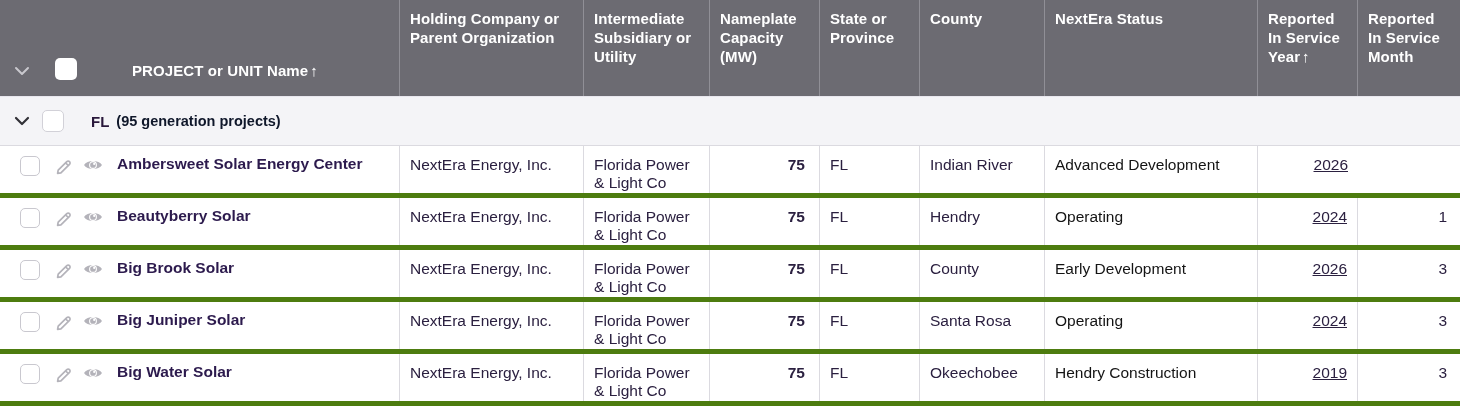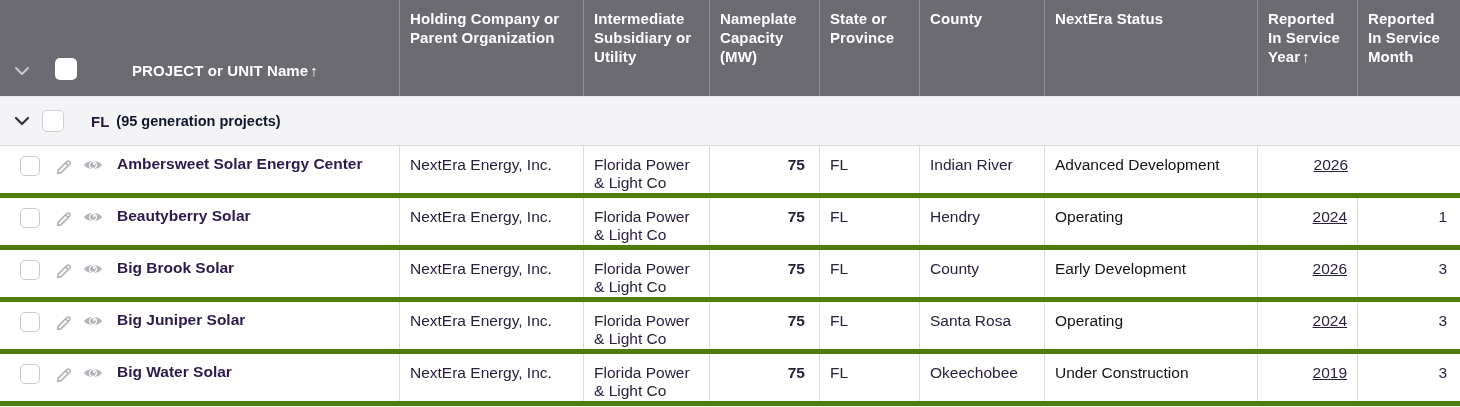--- a/index.html
+++ b/index.html
@@ -281,19 +281,19 @@
               <circle cx="11.2" cy="5.9" r="1.1" fill="#ffffff"></circle>
             </svg>
         </span>
         <span class="project-name">Big Water Solar</span>
       </div>
       <div class="cell">NextEra Energy, Inc.</div>
       <div class="cell">Florida Power &amp; Light Co</div>
       <div class="cell right capacity">75</div>
       <div class="cell">FL</div>
       <div class="cell">Okeechobee</div>
-      <div class="cell status">Under Construction</div>
+      <div class="cell status">Hendry Construction</div>
       <div class="cell right year">2019</div>
       <div class="cell right month">3</div>
     </div>
   </div>
 
 </div>
 
 </body></html>

